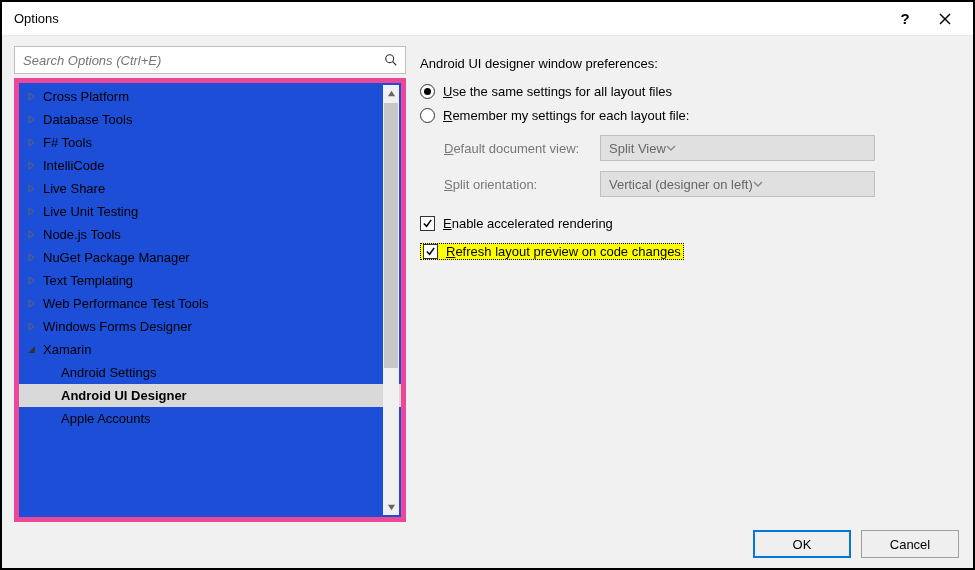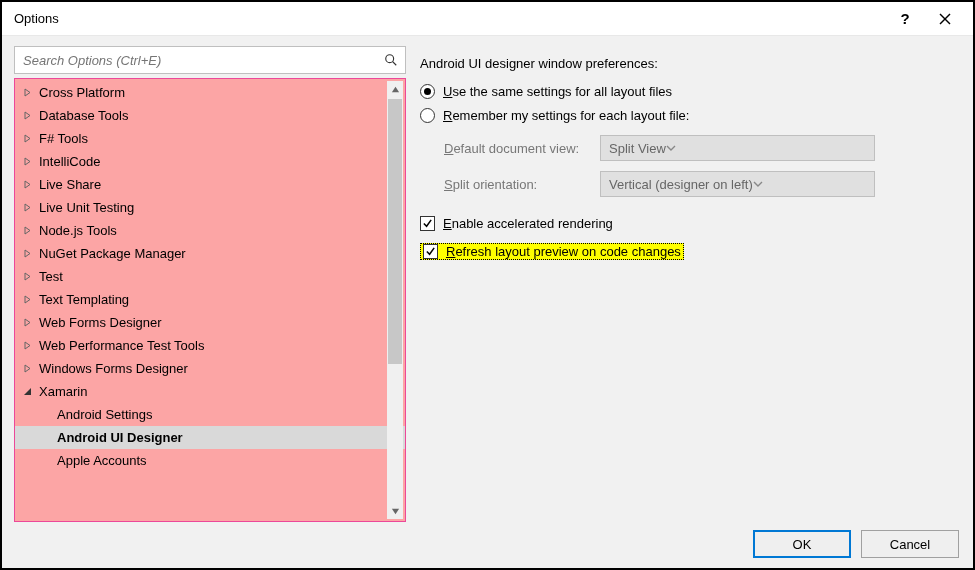--- a/index.html
+++ b/index.html
@@ -10,21 +10,21 @@
     .titlebar-spacer { flex: 1; }
     .titlebar-btn { width: 40px; height: 30px; display: flex; align-items: center; justify-content: center; font-size: 15px; font-family: Arial, sans-serif; color: #000; }
     .titlebar-btn.help { font-weight: bold; }
     .titlebar-btn.close svg { width: 12px; height: 12px; }
     .client { flex: 1; display: flex; flex-direction: column; background: #f1f1f1; padding: 10px 12px; gap: 8px; }
     .content-row { flex: 1; display: flex; gap: 14px; min-height: 0; }
     .left-col { width: 392px; display: flex; flex-direction: column; }
     .searchbox { position: relative; background: #fff; border: 1px solid #bfbfbf; height: 28px; display: flex; align-items: center; margin-bottom: 4px; }
     .searchbox input { border: none; outline: none; flex: 1; padding: 0 8px; font-size: 13px; font-style: italic; color: #767676; background: transparent; }
     .searchbox .sicon { width: 28px; display: flex; align-items: center; justify-content: center; color: #555; }
-    .tree-wrap { flex: 1; position: relative; border: 1px solid #ec4899; background: #fca5a5; overflow: hidden; }
+    .tree-wrap { flex: 1; position: relative; border: 5px solid #ec4899; background: #1d4ed8; overflow: hidden; }
     .tree { position: absolute; inset: 0; overflow-y: auto; padding: 2px 0; }
     .tree-item { display: flex; align-items: center; height: 23px; padding-left: 6px; cursor: default; gap: 6px; }
     .tree-item.selected { background: #d9d9d9; font-weight: bold; }
     .expander { width: 12px; height: 12px; display: flex; align-items: center; justify-content: center; color: #656565; }
     .expander svg { width: 9px; height: 9px; display: block; }
     .tree-label { white-space: nowrap; }
     .tree-item.child { padding-left: 24px; }
     .tree-item.child .expander { visibility: hidden; }
     .scrollbar-fake { position: absolute; right: 2px; top: 2px; bottom: 2px; width: 16px; background: #f0f0f0; display: flex; flex-direction: column; align-items: center; }
     .scrollbar-fake .arrow { height: 16px; display: flex; align-items: center; justify-content: center; color: #555; width: 100%; }
@@ -140,37 +140,21 @@
                   </svg>
                 </span>
                 <span class="tree-label">NuGet Package Manager</span>
               </div>
               <div class="tree-item">
                 <span class="expander">
                   <svg viewBox="0 0 9 9">
                     <polygon points="2,1 7,4.5 2,8" fill="none" stroke="#656565" stroke-width="1"></polygon>
                   </svg>
                 </span>
-                <span class="tree-label">Test</span>
-              </div>
-              <div class="tree-item">
-                <span class="expander">
-                  <svg viewBox="0 0 9 9">
-                    <polygon points="2,1 7,4.5 2,8" fill="none" stroke="#656565" stroke-width="1"></polygon>
-                  </svg>
-                </span>
                 <span class="tree-label">Text Templating</span>
-              </div>
-              <div class="tree-item">
-                <span class="expander">
-                  <svg viewBox="0 0 9 9">
-                    <polygon points="2,1 7,4.5 2,8" fill="none" stroke="#656565" stroke-width="1"></polygon>
-                  </svg>
-                </span>
-                <span class="tree-label">Web Forms Designer</span>
               </div>
               <div class="tree-item">
                 <span class="expander">
                   <svg viewBox="0 0 9 9">
                     <polygon points="2,1 7,4.5 2,8" fill="none" stroke="#656565" stroke-width="1"></polygon>
                   </svg>
                 </span>
                 <span class="tree-label">Web Performance Test Tools</span>
               </div>
               <div class="tree-item">

